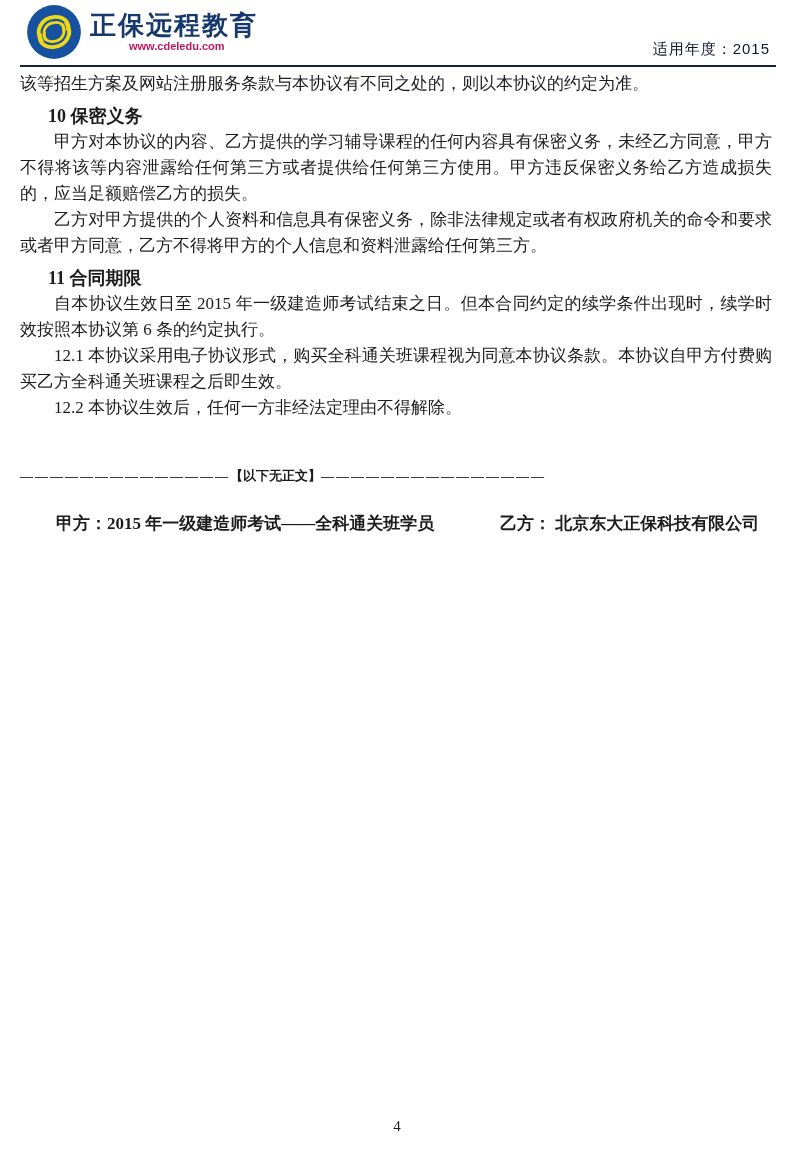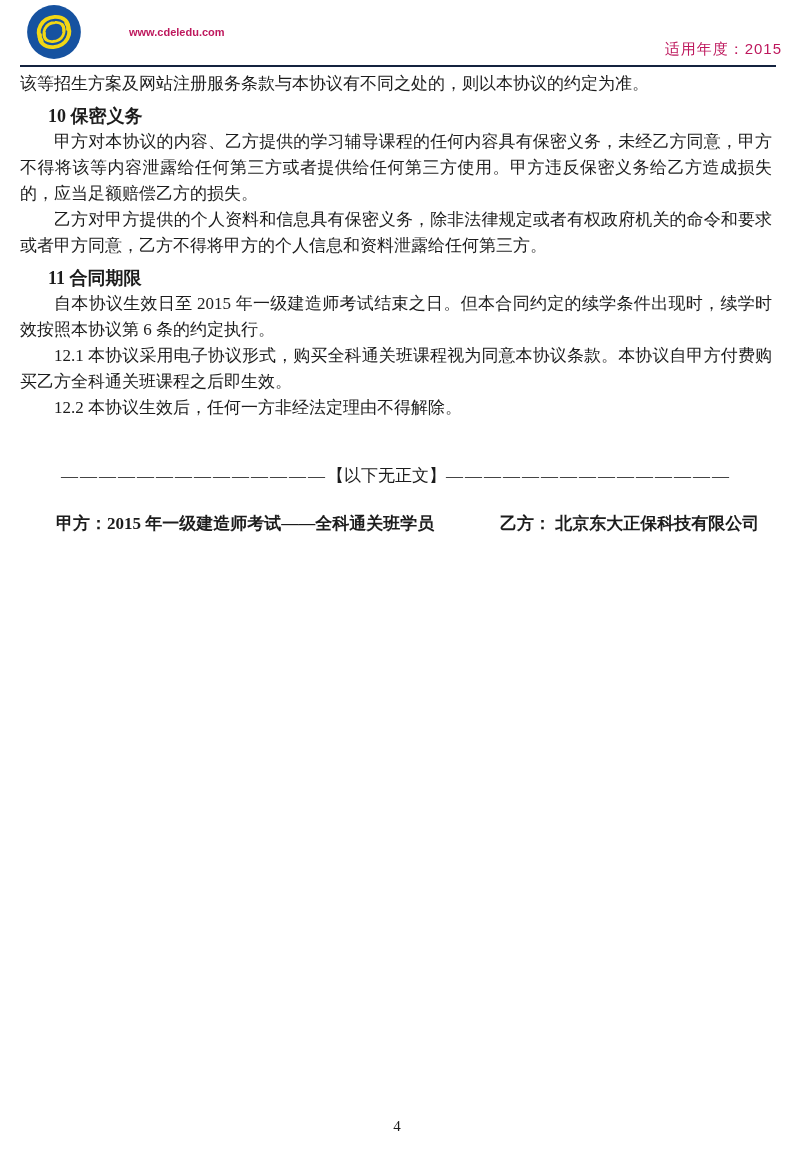--- a/index.html
+++ b/index.html
@@ -52,25 +52,25 @@
   .brand-url {
     font-family: "Liberation Sans", "DejaVu Sans", sans-serif;
     font-weight: bold;
     font-size: 11px;
     color: #be185d;
     margin-top: 2px;
     margin-left: 39px;
   }
   .applicable-year {
     position: absolute;
-    right: 12px;
+    right: 24px;
     bottom: 6px;
     font-family: "Liberation Sans", "DejaVu Sans", sans-serif;
     font-size: 15px;
-    color: #be185d;
+    color: #0f172a;
     letter-spacing: 1px;
   }
   .header-rule {
     border: none;
     border-top: 2px solid #14233f;
     margin: 0 18px 0 20px;
   }
   
   .doc-body {
     padding: 4px 22px 0 20px;
@@ -87,23 +87,22 @@
   .sec-heading {
     font-weight: bold;
     font-size: 18px;
     margin: 0;
     padding-left: 28px;
     margin-top: 6px;
   }
   
   .end-marker {
     margin-top: 42px;
-    text-align: center;
-    font-weight: normal;
-    font-size: 17px;
+    font-weight: bold;
+    font-size: 13px;
     white-space: nowrap;
     letter-spacing: 0;
     color: #1c1c1c;
   }
   .end-marker .dashes {
     letter-spacing: 2px;
   }
   
   .signature-row {
     position: relative;
@@ -145,20 +144,21 @@
       <svg class="logo-icon" viewBox="0 0 100 100" aria-hidden="true">
         <circle cx="50" cy="50" r="48" fill="#1652a0"></circle>
         <g fill="none" stroke="#f2d714" stroke-linecap="round">
           <path d="M28 66 C 15 47, 28 25, 51 23 C 68 22, 78 33, 75 45" stroke-width="7"></path>
           <path d="M36 64 C 27 51, 34 34, 52 33 C 63 32, 70 40, 67 48" stroke-width="5"></path>
           <path d="M72 34 C 85 53, 72 75, 49 77 C 32 78, 22 67, 25 55" stroke-width="7"></path>
           <path d="M64 36 C 73 49, 66 66, 48 67 C 37 68, 30 60, 33 52" stroke-width="5"></path>
         </g>
       </svg>
       <div class="brand-text">
+        <div class="brand-name">正保远程教育</div>
         <div class="brand-url">www.cdeledu.com</div>
       </div>
     </div>
     <div class="applicable-year">适用年度：2015</div>
   </div>
 
   <hr class="header-rule">
 
   <div class="doc-body">
     <p>该等招生方案及网站注册服务条款与本协议有不同之处的，则以本协议的约定为准。</p>

